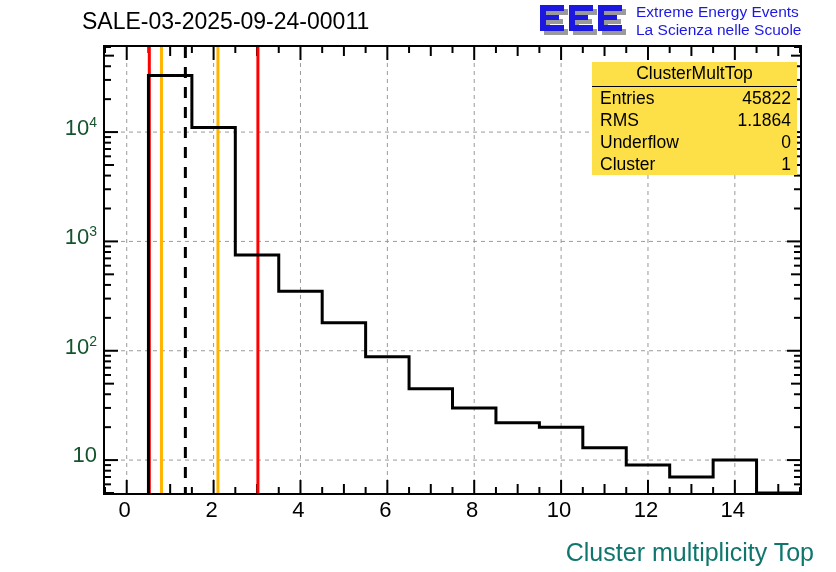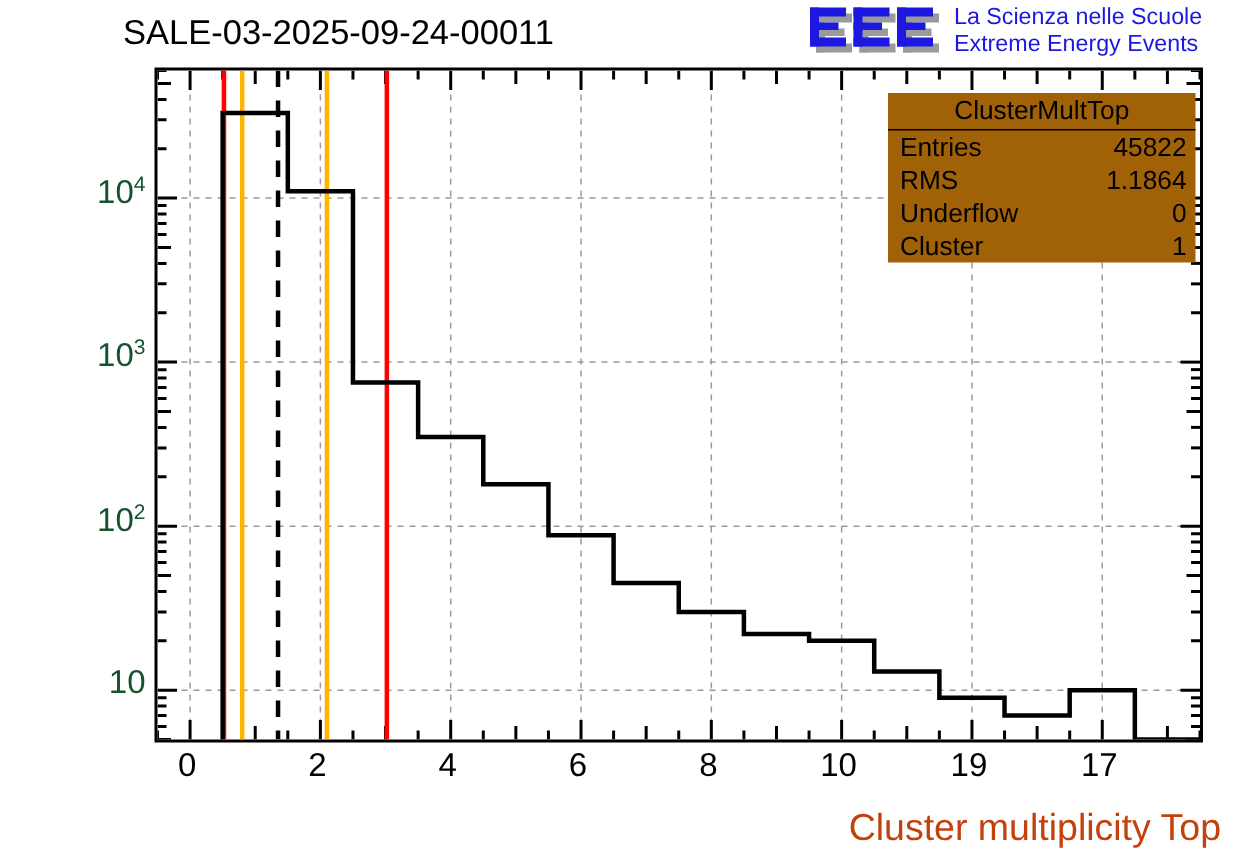--- a/index.html
+++ b/index.html
@@ -66,30 +66,30 @@
     position:absolute;
     text-align:center;
     font-size:22px;
     color:#000;
     white-space:nowrap;
   }
   .xtitle{
     position:absolute;
     right:22px; bottom:5px;
     font-size:25px;
-    color:#c2410c;
+    color:#0f766e;
     white-space:nowrap;
   }
 
   
   .stats{
     position:absolute;
     left:592px; top:62px;
     width:205px;
-    background:#a16207;
+    background:#fde047;
     font-size:17.5px;
     color:#000;
     padding:0;
   }
   .stats-title{
     text-align:center;
     padding:1px 0 2px 0;
     border-bottom:1px solid #000;
     font-size:17.5px;
     white-space:nowrap;
@@ -140,22 +140,22 @@
           <rect x="29" y="20" width="24" height="6"></rect>
           <rect x="29" y="0" width="6" height="26"></rect>
           <rect x="58" y="0" width="24" height="6"></rect>
           <rect x="58" y="10" width="19" height="5"></rect>
           <rect x="58" y="20" width="24" height="6"></rect>
           <rect x="58" y="0" width="6" height="26"></rect>
         </g>
       </g>
     </svg>
     <div class="logo-text">
+      <div>Extreme Energy Events</div>
       <div>La Scienza nelle Scuole</div>
-      <div>Extreme Energy Events</div>
     </div>
   </div>
 
   <div class="frame">
     <svg class="plotsvg" id="plotsvg" width="695" height="446" viewBox="0 0 695 446">
       <g id="gridlines">
           <line x1="0" y1="413.0866848105312" x2="695" y2="413.0866848105312" stroke="#9a9a9a" stroke-width="1" stroke-dasharray="4 4"></line>
           <line x1="0" y1="303.75101838675175" x2="695" y2="303.75101838675175" stroke="#9a9a9a" stroke-width="1" stroke-dasharray="4 4"></line>
           <line x1="0" y1="194.41535196297235" x2="695" y2="194.41535196297235" stroke="#9a9a9a" stroke-width="1" stroke-dasharray="4 4"></line>
           <line x1="0" y1="85.07968553919295" x2="695" y2="85.07968553919295" stroke="#9a9a9a" stroke-width="1" stroke-dasharray="4 4"></line>
@@ -332,22 +332,22 @@
       <div class="ylab" style="right: 739px; top: 114.08px;">10<sup>4</sup></div>
     </div>
 
   <div id="xlabels">
       <div class="xlab" style="left: 94.7188px; width: 60px; top: 497px;">0</div>
       <div class="xlab" style="left: 181.594px; width: 60px; top: 497px;">2</div>
       <div class="xlab" style="left: 268.469px; width: 60px; top: 497px;">4</div>
       <div class="xlab" style="left: 355.344px; width: 60px; top: 497px;">6</div>
       <div class="xlab" style="left: 442.219px; width: 60px; top: 497px;">8</div>
       <div class="xlab" style="left: 529.094px; width: 60px; top: 497px;">10</div>
-      <div class="xlab" style="left: 615.969px; width: 60px; top: 497px;">19</div>
-      <div class="xlab" style="left: 702.844px; width: 60px; top: 497px;">17</div>
+      <div class="xlab" style="left: 615.969px; width: 60px; top: 497px;">12</div>
+      <div class="xlab" style="left: 702.844px; width: 60px; top: 497px;">14</div>
     </div>
 
   <div class="xtitle">Cluster multiplicity Top</div>
 
   <div class="stats">
     <div class="stats-title">ClusterMultTop</div>
     <div id="stats-rows">
         <div class="stats-row">
           <span class="k">Entries</span>
           <span class="v">45822</span>

